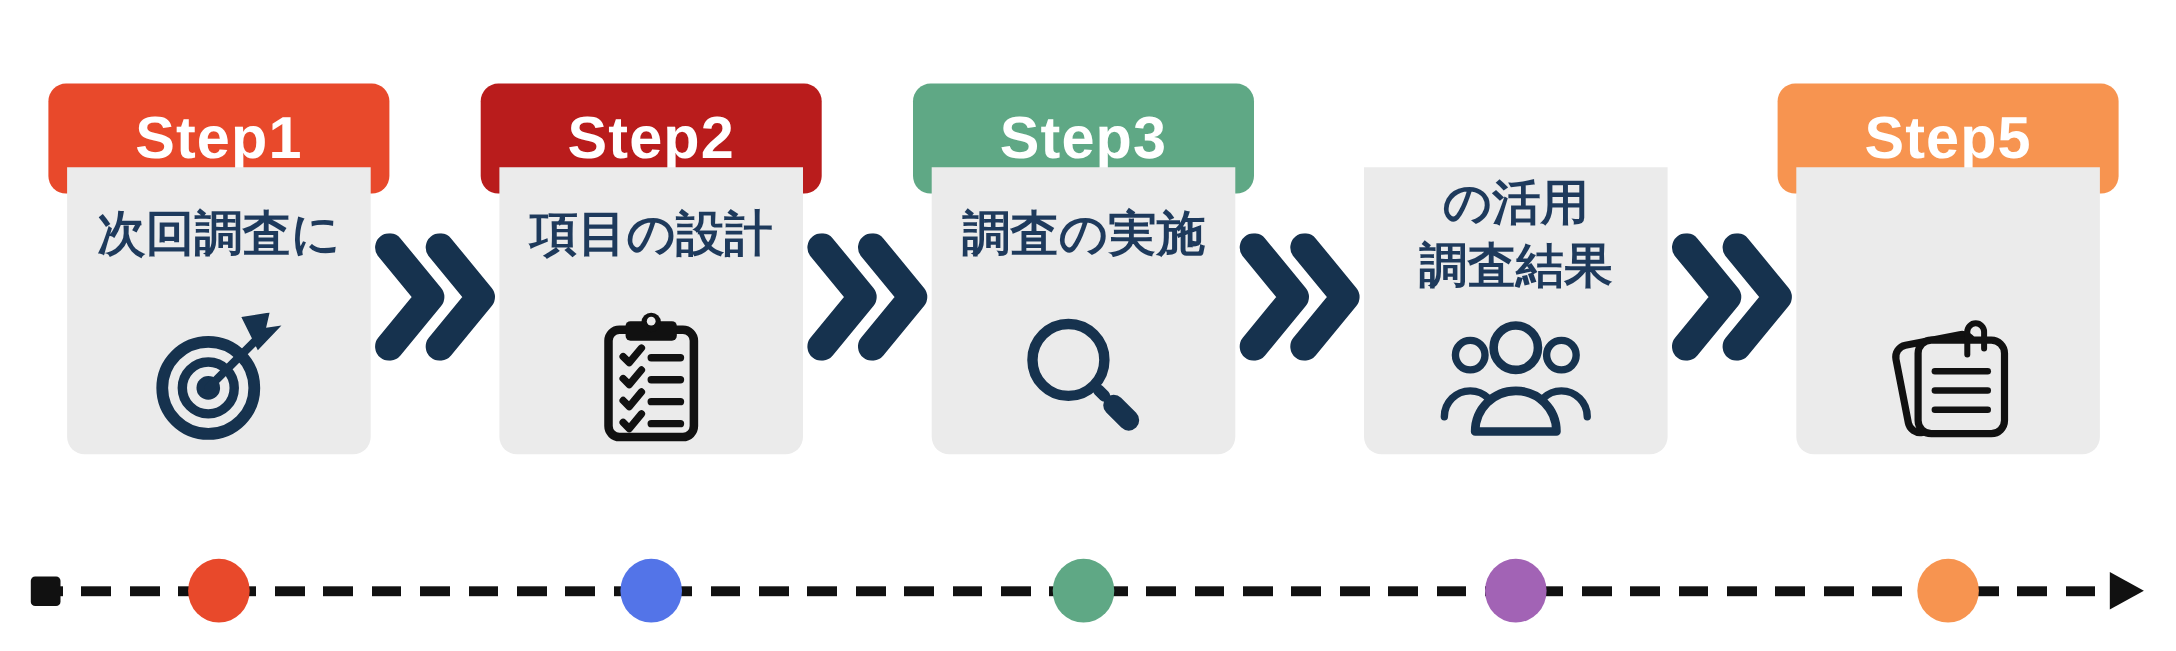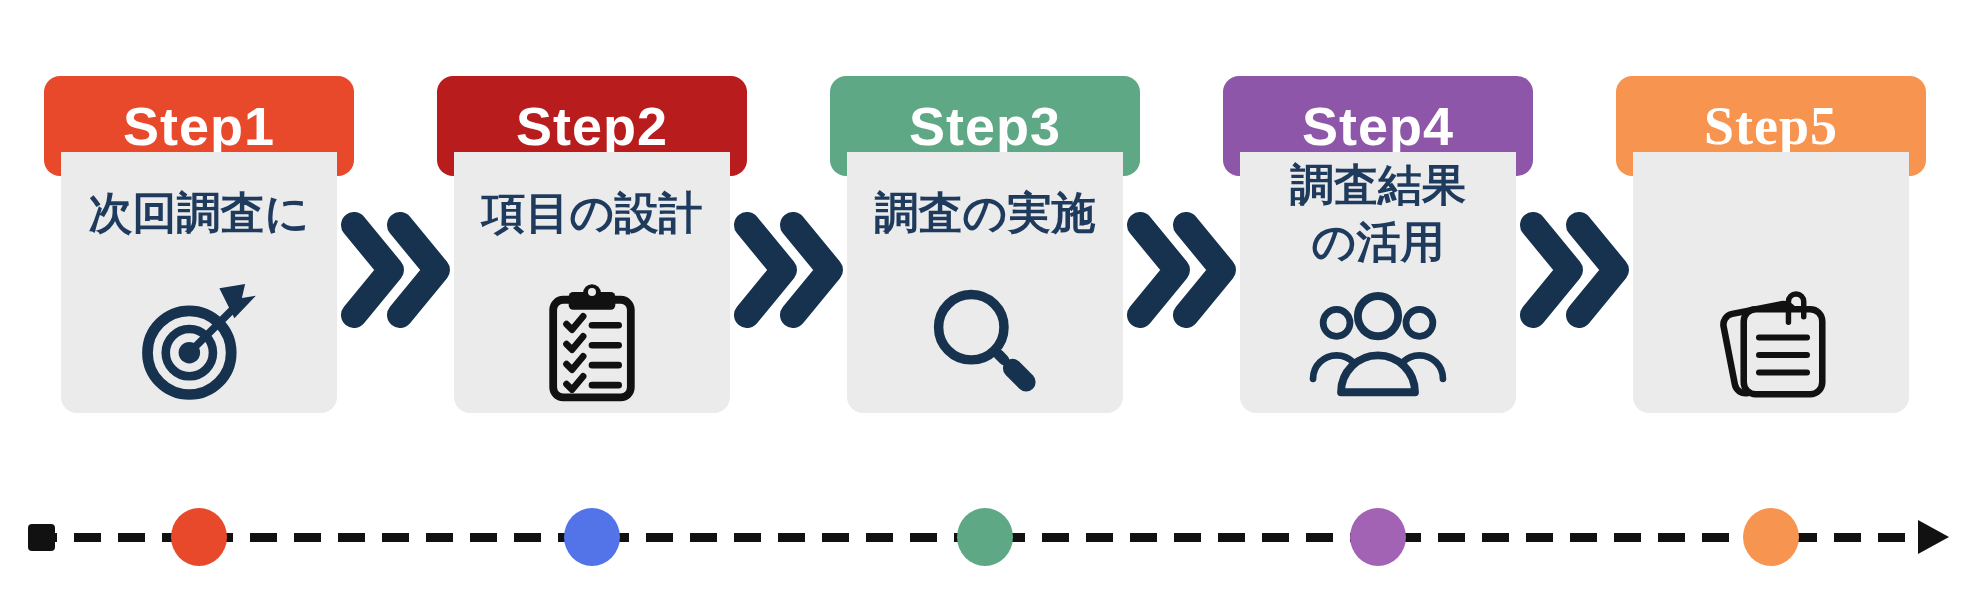--- a/index.html
+++ b/index.html
@@ -142,48 +142,45 @@
       </div>
     </div>
   </div>
 
   <svg class="chevron" style="left:1124px" viewBox="0 0 114 116">
     <polyline class="ic-ch" points="16,13 53,58 16,103"></polyline>
     <polyline class="ic-ch" points="62,13 99,58 62,103"></polyline>
   </svg>
 
   <div class="step-col" style="left:1223px">
-    <div class="step-header" style="background-color: rgb(142, 86, 168);">
-      <span class="step-title">Step4</span>
-    </div>
-    <div class="step-body">
-      <div class="step-label">
+    <div class="step-body">
+      <div class="step-label">
+        <span>の活用</span>
         <span>調査結果</span>
-        <span>の活用</span>
       </div>
       <div class="step-icon-area">
         <svg width="150" height="112" viewBox="0 0 130 100">
           <circle class="ic-n" cx="28" cy="32" r="12" stroke-width="6"></circle>
           <path class="ic-n" d="M7,82 A21,21 0 0 1 49,82" stroke-width="6"></path>
           <circle class="ic-n" cx="102" cy="32" r="12" stroke-width="6"></circle>
           <path class="ic-n" d="M81,82 A21,21 0 0 1 123,82" stroke-width="6"></path>
           <circle class="ic-n fill-bg" cx="65" cy="26" r="18" stroke-width="7"></circle>
           <path class="ic-n fill-bg" d="M32,94 A33,33 0 0 1 98,94 Z" stroke-width="7"></path>
         </svg>
       </div>
     </div>
   </div>
 
   <svg class="chevron" style="left:1517px" viewBox="0 0 114 116">
     <polyline class="ic-ch" points="16,13 53,58 16,103"></polyline>
     <polyline class="ic-ch" points="62,13 99,58 62,103"></polyline>
   </svg>
 
   <div class="step-col" style="left:1616px">
-    <div class="step-header" style="background-color: rgb(247, 148, 80); font-family: Liberation Serif, serif;">
+    <div class="step-header" style="background-color: rgb(247, 148, 80);">
       <span class="step-title">Step5</span>
     </div>
     <div class="step-body">
       <div class="step-label">
       </div>
       <div class="step-icon-area">
         <svg width="120" height="120" viewBox="0 0 110 110">
           <g transform="rotate(-11 45 60)">
             <rect class="ic-b" x="16" y="24" width="66" height="74" rx="10" stroke-width="6"></rect>
           </g>

